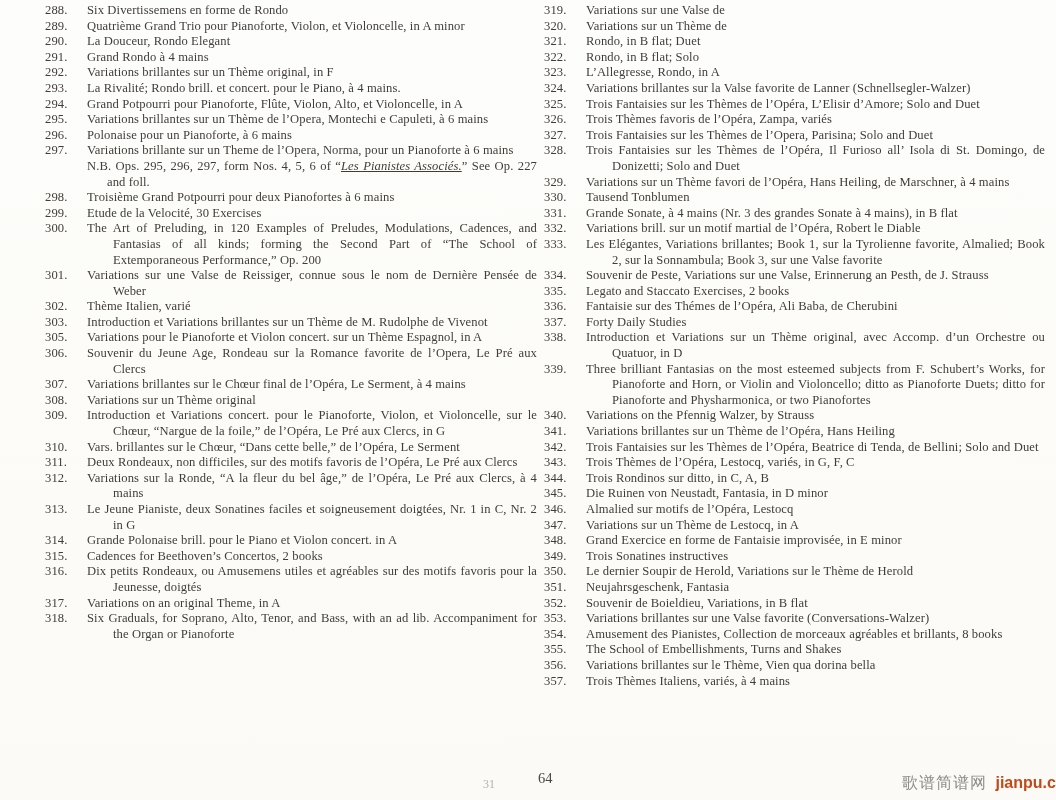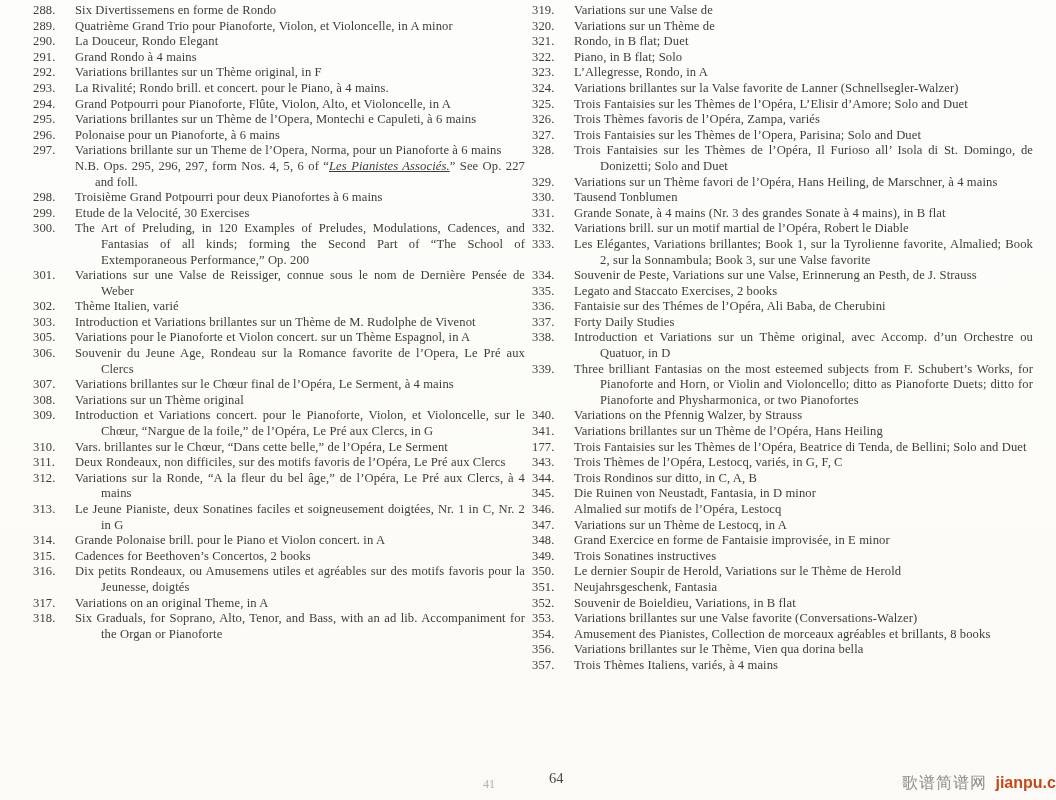--- a/index.html
+++ b/index.html
@@ -8,21 +8,21 @@
     background: #fdfdfb;
     font-family: "Liberation Serif", serif;
     color: #403d38;
     overflow: hidden;
   }
   .page {
     position: relative;
     width: 1056px; height: 800px;
     background: linear-gradient(180deg, #fdfdfb 0%, #fbfaf6 100%);
   }
-  .column { position: absolute; top: 3px; }
+  .column { position: absolute; top: 3px; margin-left: 12px; }
   .column.left  { left: 33px;  width: 492px; }
   .column.right { left: 532px; width: 501px; }
 
   .entry {
     display: flex;
     font-size: 12.6px;
     line-height: 15.6px;
     letter-spacing: 0.1px;
   }
   .num {
@@ -38,21 +38,21 @@
   }
   .entry.note .txt {
     margin-left: 32px;
     padding-left: 30px;
     text-indent: -20px;
   }
   .entry.note em { font-style: italic; text-decoration: underline; }
 
   .pagenum { position: absolute; font-family: "Liberation Serif", serif; }
   .pagenum.pn-left  { left: 483px; top: 777px; font-size: 12px;   color: #b5b2a7; }
-  .pagenum.pn-right { left: 549px; top: 770px; font-size: 14.5px; color: #4c473f; }
+  .pagenum.pn-right { left: 538px; top: 770px; font-size: 14.5px; color: #4c473f; }
 
   .watermark {
     position: absolute;
     left: 902px; top: 773px;
     font-size: 16px;
     white-space: nowrap;
     font-family: "Liberation Sans", sans-serif;
   }
   .wm-cn { color: #8f8d89; letter-spacing: 1px; }
   .wm-en { color: #c3491b; font-weight: bold; margin-left: 4px; }
@@ -194,21 +194,21 @@
       <div class="entry">
         <span class="num">320.</span>
         <span class="txt">Variations sur un Thème de</span>
       </div>
       <div class="entry">
         <span class="num">321.</span>
         <span class="txt">Rondo, in B flat; Duet</span>
       </div>
       <div class="entry">
         <span class="num">322.</span>
-        <span class="txt">Piano, in B flat; Solo</span>
+        <span class="txt">Rondo, in B flat; Solo</span>
       </div>
       <div class="entry">
         <span class="num">323.</span>
         <span class="txt">L’Allegresse, Rondo, in A</span>
       </div>
       <div class="entry">
         <span class="num">324.</span>
         <span class="txt">Variations brillantes sur la Valse favorite de Lanner (Schnellsegler-Walzer)</span>
       </div>
       <div class="entry">
@@ -273,21 +273,21 @@
       </div>
       <div class="entry">
         <span class="num">340.</span>
         <span class="txt">Variations on the Pfennig Walzer, by Strauss</span>
       </div>
       <div class="entry">
         <span class="num">341.</span>
         <span class="txt">Variations brillantes sur un Thème de l’Opéra, Hans Heiling</span>
       </div>
       <div class="entry">
-        <span class="num">177.</span>
+        <span class="num">342.</span>
         <span class="txt">Trois Fantaisies sur les Thèmes de l’Opéra, Beatrice di Tenda, de Bellini; Solo and Duet</span>
       </div>
       <div class="entry">
         <span class="num">343.</span>
         <span class="txt">Trois Thèmes de l’Opéra, Lestocq, variés, in G, F, C</span>
       </div>
       <div class="entry">
         <span class="num">344.</span>
         <span class="txt">Trois Rondinos sur ditto, in C, A, B</span>
       </div>
@@ -325,29 +325,33 @@
       </div>
       <div class="entry">
         <span class="num">353.</span>
         <span class="txt">Variations brillantes sur une Valse favorite (Conversations-Walzer)</span>
       </div>
       <div class="entry">
         <span class="num">354.</span>
         <span class="txt">Amusement des Pianistes, Collection de morceaux agréables et brillants, 8 books</span>
       </div>
       <div class="entry">
+        <span class="num">355.</span>
+        <span class="txt">The School of Embellishments, Turns and Shakes</span>
+      </div>
+      <div class="entry">
         <span class="num">356.</span>
         <span class="txt">Variations brillantes sur le Thème, Vien qua dorina bella</span>
       </div>
       <div class="entry">
         <span class="num">357.</span>
         <span class="txt">Trois Thèmes Italiens, variés, à 4 mains</span>
       </div>
     </div>
 
-  <div class="pagenum pn-left">41</div>
+  <div class="pagenum pn-left">31</div>
   <div class="pagenum pn-right">64</div>
 
   <div class="watermark">
     <span class="wm-cn">歌谱简谱网</span>
     <span class="wm-en">jianpu.cn</span>
   </div>
 </div>
 
 </body></html>

